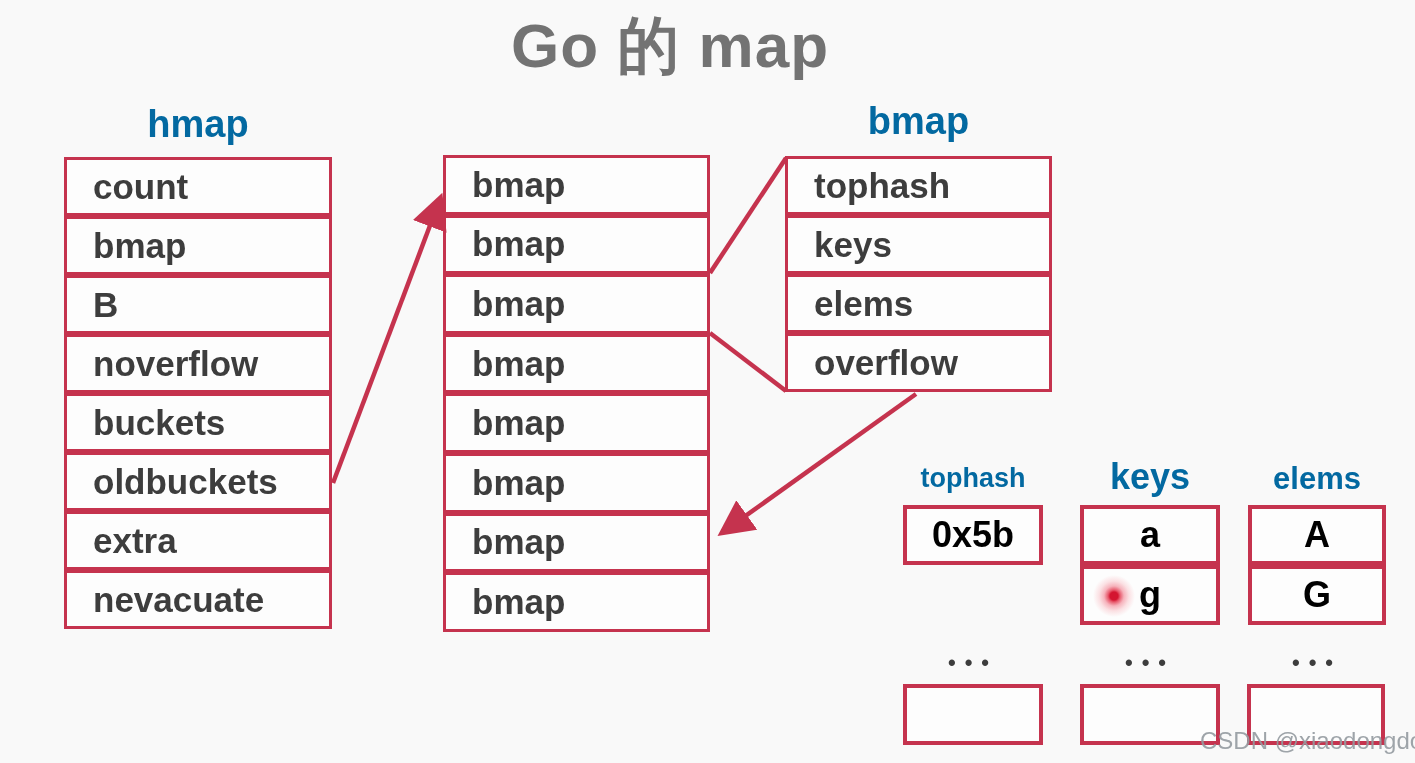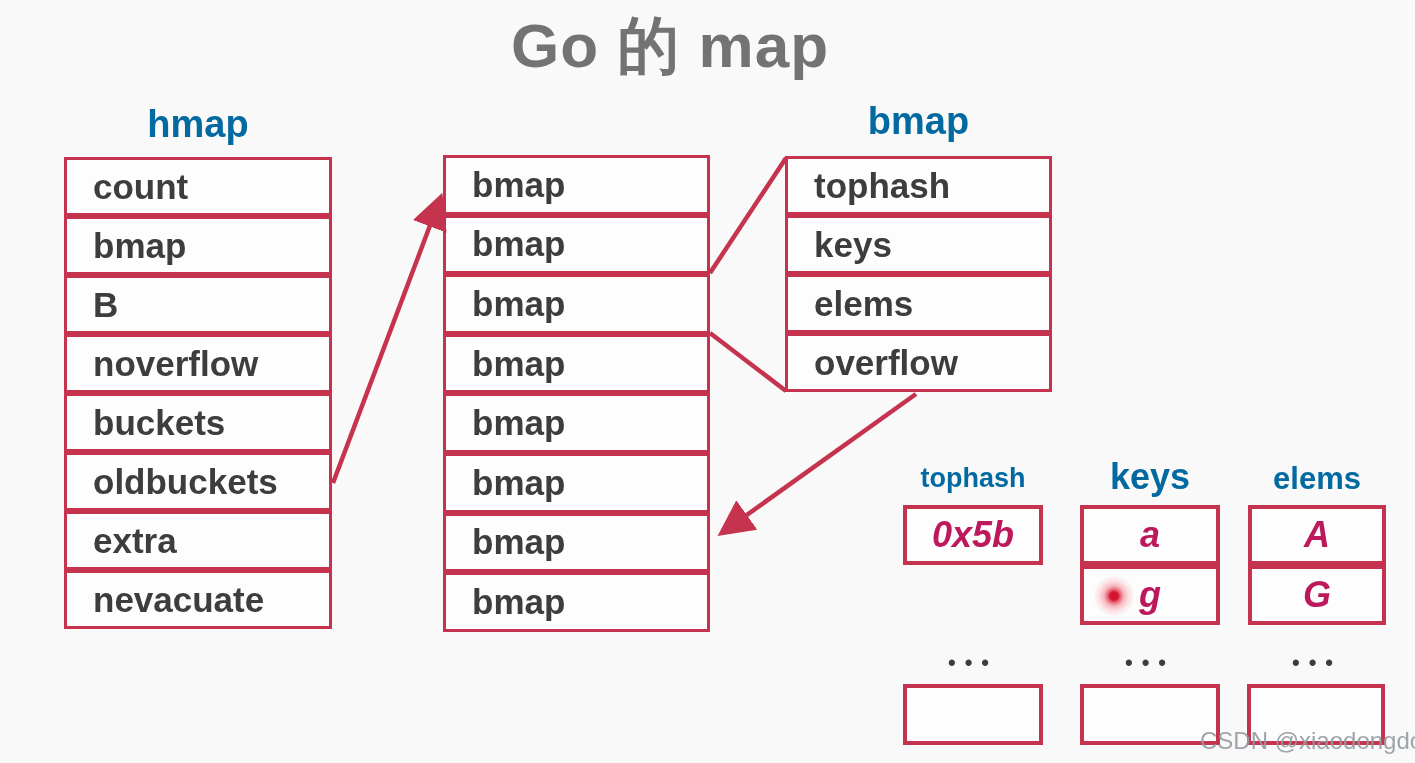--- a/index.html
+++ b/index.html
@@ -6,21 +6,21 @@
   .canvas{position:relative;width:1415px;height:763px;background:#f9f9f9;overflow:hidden;
           font-family:"Liberation Sans","DejaVu Sans",sans-serif;}
   .title{position:absolute;left:0;top:4px;width:1340px;text-align:center;
          font-size:62px;font-weight:bold;color:#737373;letter-spacing:1px;}
   .tbl{position:absolute;display:flex;flex-direction:column;}
   .row{box-sizing:border-box;width:100%;border:3.5px solid #c5334e;background:#fdfdfd;
        color:#3d3d3d;font-weight:bold;font-size:35px;display:flex;align-items:center;
        padding-left:26px;flex:none;}
   .lbl{position:absolute;color:#0369a1;font-weight:bold;text-align:center;}
   .cell{box-sizing:border-box;width:100%;height:60px;border:4px solid #c5334e;background:#fdfdfd;
-        color:#be185d;font-weight:bold;font-style:italic;font-size:36px;
+        color:#000000;font-weight:bold;font-size:36px;
         display:flex;align-items:center;justify-content:center;flex:none;}
   .dots{position:absolute;text-align:center;color:#3d3d3d;font-size:22px;
         letter-spacing:9px;font-weight:bold;}
   .emptybox{position:absolute;box-sizing:border-box;border:4px solid #c5334e;background:#fdfdfd;}
   .arrows{position:absolute;left:0;top:0;pointer-events:none;}
   .laser{position:absolute;left:1092px;top:574px;width:44px;height:44px;border-radius:50%;
          background:radial-gradient(circle,#d41530 0 4px,rgba(224,35,60,0.75) 6px,
                     rgba(238,90,110,0.45) 10px,rgba(246,150,160,0.28) 15px,rgba(250,200,205,0) 21px);}
   .watermark{position:absolute;left:1200px;top:727px;font-size:24px;
              color:rgba(148,154,160,0.9);white-space:nowrap;}

